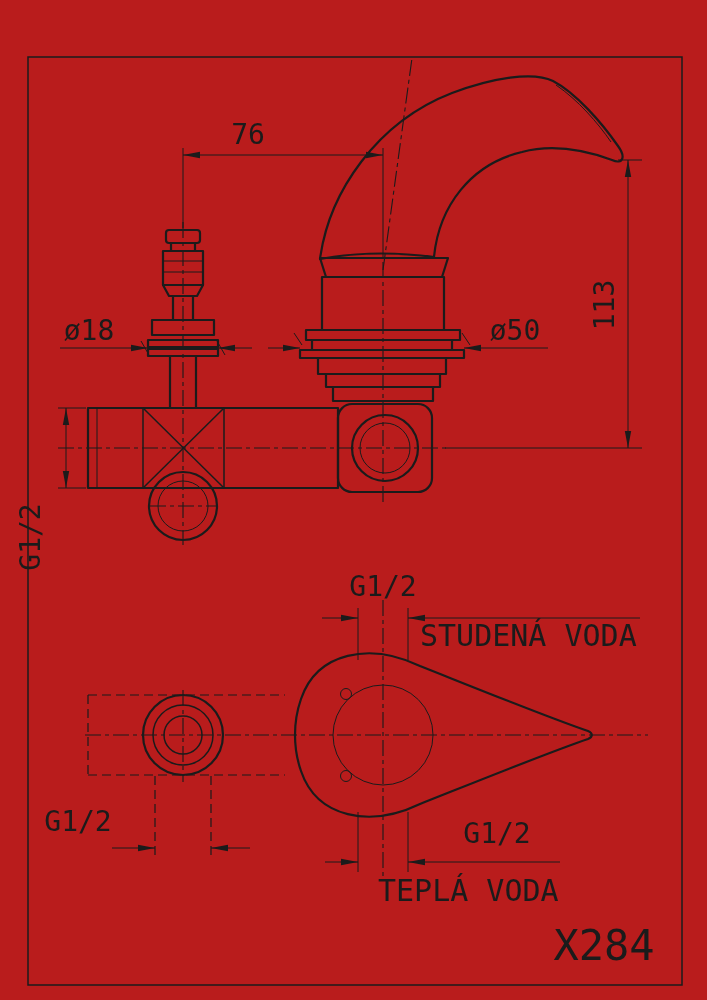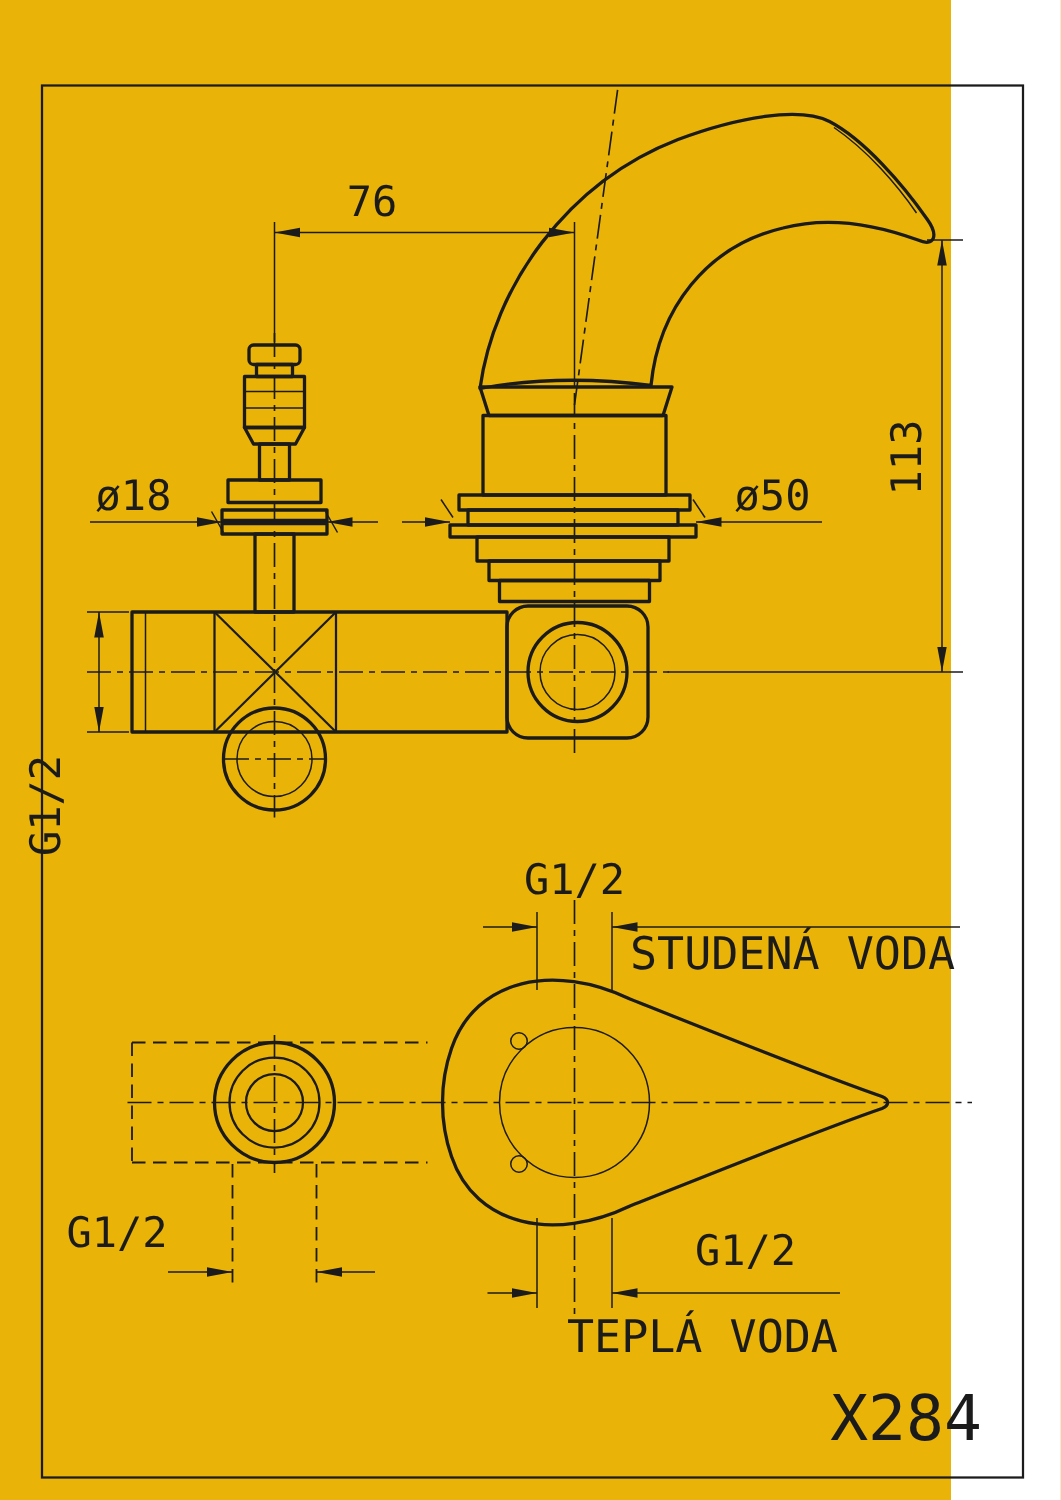--- a/index.html
+++ b/index.html
@@ -1,16 +1,16 @@
 <!DOCTYPE html>
 <html><head>
 <meta charset="utf-8">
 <style>
   html,body{margin:0;padding:0;background:#ffffff;}
-  .stage{width:634px;height:1000px;position:relative;background:#eab308;}
+  .stage{width:707px;height:1000px;position:relative;background:#b91c1c;}
   svg{display:block}
   text{font-family:"DejaVu Sans Mono","Liberation Mono",monospace;fill:#1b1b1b;}
   .thick{stroke:#1b1b1b;stroke-width:2.2;fill:none;stroke-linejoin:round;stroke-linecap:round;}
   .med{stroke:#1b1b1b;stroke-width:1.5;fill:none;}
   .thin{stroke:#1b1b1b;stroke-width:1;fill:none;}
   .dim{stroke:#1b1b1b;stroke-width:1;fill:none;}
   .cl{stroke:#1b1b1b;stroke-width:1.1;fill:none;stroke-dasharray:16 4 4 4;}
   .hid{stroke:#1b1b1b;stroke-width:1.2;fill:none;stroke-dasharray:9 5;}
   .dimtext{font-size:28px;}
   .notetext{font-size:30px;}

